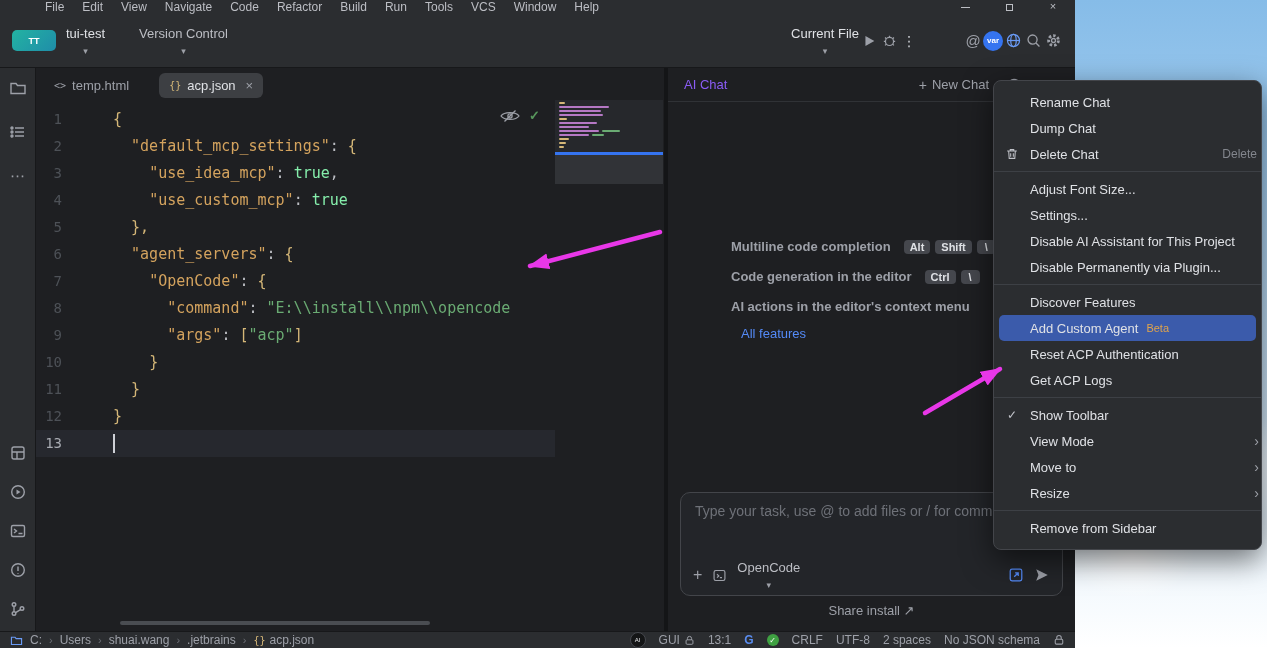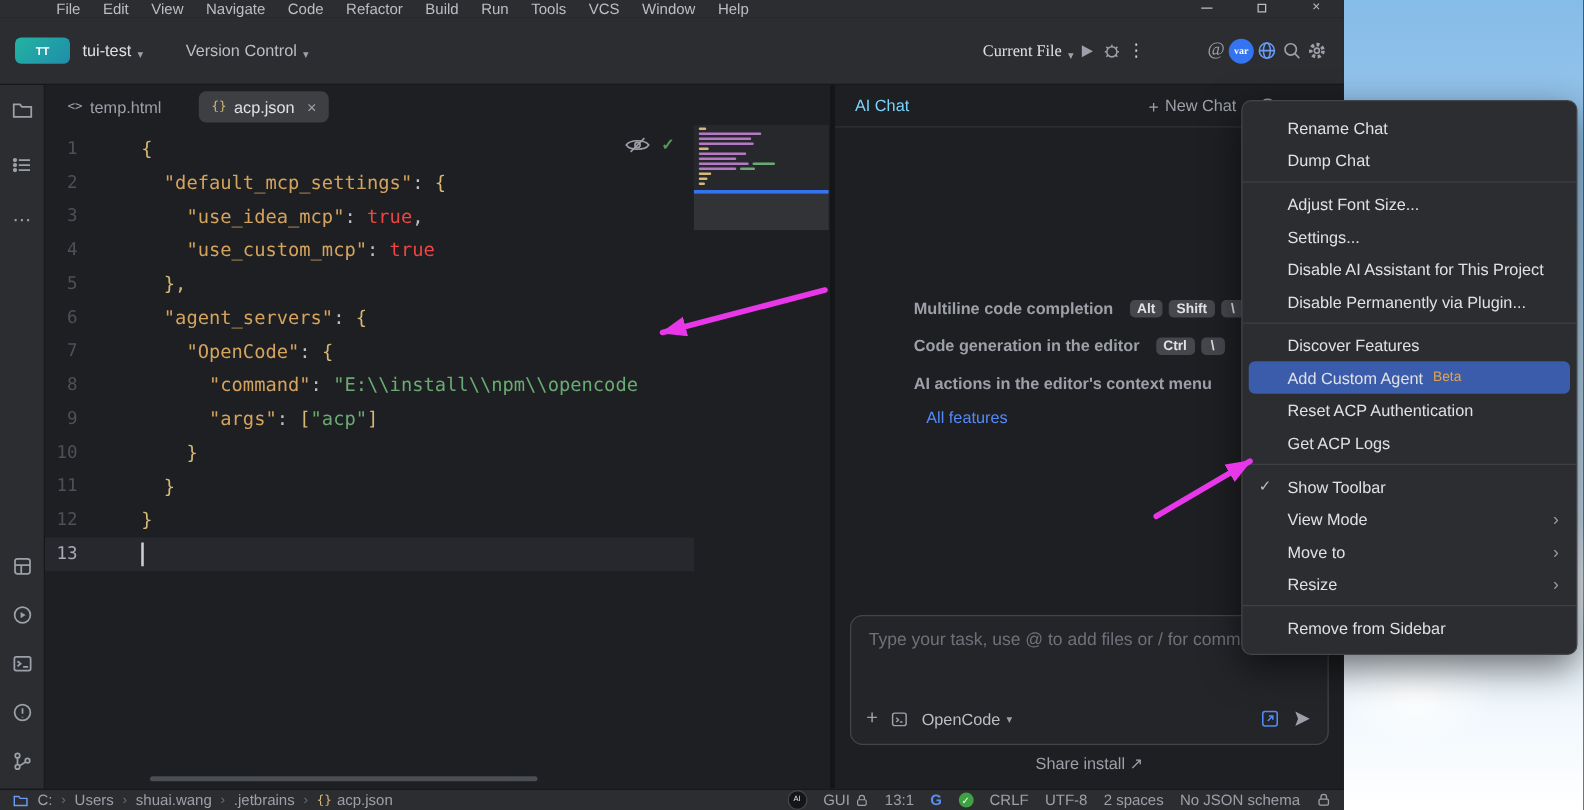--- a/index.html
+++ b/index.html
@@ -18,24 +18,24 @@
 .menubar{position:absolute;left:0;top:0;width:1075px;height:14px;background:#2b2d30;display:flex;align-items:center;}
 .mb-items{display:flex;margin-left:36px;}
 .mb-item{padding:0 9px;font-size:12px;color:#bcbec4;line-height:14px;white-space:nowrap;}
 .win-controls{position:absolute;right:0;top:0;height:14px;display:flex;}
 .wc{width:44px;text-align:center;color:#bcbec4;font-size:11px;line-height:13px;}
 .wc-min{display:inline-block;width:9px;height:1px;background:#bcbec4;vertical-align:middle;}
 .wc-max{display:inline-block;width:7px;height:7px;border:1px solid #bcbec4;vertical-align:middle;box-sizing:border-box;}
 .toolbar{position:absolute;left:0;top:14px;width:1075px;height:54px;background:#2b2d30;border-bottom:1px solid #17181a;display:flex;align-items:center;box-sizing:border-box;}
 .tb-left{display:flex;align-items:center;gap:10px;margin-left:12px;}
 .proj-chip{width:44px;height:21px;border-radius:5px;background:linear-gradient(135deg,#23b3a2,#1f8da9);color:#fff;font-size:9px;font-weight:bold;display:flex;align-items:center;justify-content:center;}
-.tb-widget{display:flex;align-items:flex-end;gap:5px;font-size:13px;color:#dfe1e5;white-space:nowrap;}
+.tb-widget{display:flex;align-items:center;gap:5px;font-size:13px;color:#dfe1e5;white-space:nowrap;flex-direction:column;}
 .tb-widget .chev{color:#9da0a8;font-size:9px;}
 .tb-widget.vcs{margin-left:24px;color:#bcbec4;}
-.tb-right{margin-left:auto;display:flex;align-items:center;margin-right:12px;font-family:Liberation Serif, serif;}
+.tb-right{margin-left:auto;display:flex;align-items:center;margin-right:12px;}
 .tb-icon{display:flex;align-items:center;justify-content:center;width:20px;height:20px;color:#9da0a8;}
 .kebab{font-size:14px;color:#ced0d6;}
 .gap-after{margin-right:44px;}
 .at-icon{font-size:15px;color:#9da0a8;}
 .var-chip{width:20px;height:20px;border-radius:50%;background:var(--accent);color:#fff;font-size:8px;font-weight:bold;display:flex;align-items:center;justify-content:center;}
 
 .activity-bar{position:absolute;left:0;top:68px;width:36px;height:563px;background:#2b2d30;border-right:1px solid #17181a;display:flex;flex-direction:column;align-items:center;box-sizing:border-box;}
 .ab-top{display:flex;flex-direction:column;gap:24px;margin-top:10px;align-items:center;}
 .ab-bottom{margin-top:auto;display:flex;flex-direction:column;gap:19px;margin-bottom:12px;align-items:center;}
 .ab-icon{width:20px;height:20px;display:flex;align-items:center;justify-content:center;color:#9da0a8;font-size:15px;}
@@ -50,64 +50,64 @@
 .tab-icon.json{color:#d5b778;}
 .tab-close{color:#9da0a8;font-size:13px;margin-left:4px;}
 .code-area{position:absolute;left:0;top:34px;width:100%;height:529px;}
 #code-lines{position:absolute;top:4px;left:0;width:100%;}
 .code-line{display:flex;height:27px;line-height:27px;font-family:"DejaVu Sans Mono",monospace;font-size:15px;position:relative;}
 .code-line.current{background:linear-gradient(90deg,#26282e 0,#26282e 519px,transparent 519px);}
 .ln{width:26px;text-align:right;color:#4d5157;font-size:14px;flex:none;}
 .code-line.current .ln{color:#a8abb2;}
 .code{padding-left:51px;white-space:pre;position:relative;}
 .caret{position:absolute;left:51px;top:4px;width:2px;height:19px;background:#ced0d6;}
-.tok-br{color:#d5b778}.tok-key{color:#d4a35e}.tok-str{color:#6aab73}.tok-kw{color:#ef4444}.tok-pu{color:#bcbec4}.tok-pl{color:#bcbec4}
+.tok-br{color:#d5b778}.tok-key{color:#d4a35e}.tok-str{color:#6aab73}.tok-kw{color:#86efac}.tok-pu{color:#bcbec4}.tok-pl{color:#bcbec4}
 .inspection{position:absolute;right:124px;top:40px;display:flex;gap:9px;align-items:center;}
 .insp-check{color:#57965c;font-size:13px;font-weight:bold;}
 .minimap{position:absolute;right:1px;top:32px;width:108px;height:84px;background:#26282c;overflow:hidden;}
 .mm-row{height:2px;margin:2px 0 0 4px;display:flex;gap:3px;}
 .mm-bar{height:2px;border-radius:1px;}
 .mm-blue{position:absolute;left:0;top:52px;width:100%;height:3px;background:var(--accent);}
 .mm-view{position:absolute;left:0;top:55px;width:100%;height:29px;background:#3a3d42;opacity:.55;}
 .hscroll{position:absolute;left:84px;bottom:6px;width:310px;height:4px;background:#4a4d52;border-radius:2px;}
 
 .chat-pane{position:absolute;left:668px;top:68px;width:407px;height:563px;background:#1e1f22;}
 .chat-header{position:absolute;left:0;top:0;width:100%;height:34px;border-bottom:1px solid #303236;display:flex;align-items:center;box-sizing:border-box;padding:0 16px;}
-.chat-title{font-size:13px;color:#7dd3fc;}
+.chat-title{font-size:13px;color:#8b5cf6;}
 .ch-right{margin-left:auto;display:flex;align-items:center;gap:15px;color:#9da0a8;}
 .new-chat{display:flex;gap:5px;align-items:center;font-size:13px;color:#9da0a8;}
 .new-chat .plus{font-size:14px;}
 .hints{position:absolute;left:63px;top:168px;display:flex;flex-direction:column;gap:9px;font-weight:bold;}
 .hint-row{display:flex;align-items:center;gap:5px;height:21px;font-size:13px;color:#9da0a8;white-space:nowrap;}
 .hint-label{margin-right:8px;}
 .kbd{background:#45474d;color:#dfe1e5;border-radius:4px;padding:1px 6px;font-size:11px;min-width:7px;text-align:center;}
 .all-features{position:absolute;left:73px;top:258px;font-size:13px;color:#548af7;}
 .chat-input{position:absolute;left:12px;top:424px;width:383px;height:104px;box-sizing:border-box;border:1px solid #43454a;border-radius:10px;background:#232529;}
 .task-input{position:absolute;left:12px;top:8px;width:calc(100% - 24px);height:56px;background:transparent;border:none;outline:none;resize:none;color:#d5d7dd;font-size:14px;font-family:"Liberation Sans",sans-serif;}
 .task-input::placeholder{color:#6e7178;}
 .ci-bottom{position:absolute;left:12px;right:12px;bottom:9px;height:22px;display:flex;align-items:center;gap:10px;}
 .ci-plus{font-size:16px;color:#9da0a8;}
-.agent-select{display:flex;align-items:center;gap:5px;font-size:13px;color:#bcbec4;}
+.agent-select{display:flex;align-items:center;gap:5px;font-size:13px;color:#bcbec4;flex-direction:column;}
 .agent-select .chev{color:#9da0a8;font-size:9px;}
 .ci-spacer{flex:1;}
 .share{position:absolute;left:0;top:535px;width:100%;text-align:center;font-size:13px;color:#9da0a8;}
 
 .statusbar{position:absolute;left:0;top:631px;width:1075px;height:17px;background:#2b2d30;border-top:1px solid #17181a;display:flex;align-items:center;font-size:12px;color:#9da0a8;box-sizing:border-box;padding:0 10px;}
 #breadcrumbs{display:flex;align-items:center;gap:7px;white-space:nowrap;}
 .bc-item{display:flex;align-items:center;gap:4px;}
 .bc-sep{color:#6b6e75;font-size:11px;}
 .bc-json{color:#d5b778;font-family:"DejaVu Sans Mono",monospace;font-size:10px;}
 .sb-right{margin-left:auto;display:flex;align-items:center;gap:13px;white-space:nowrap;}
 .sb-ai{width:14px;height:14px;border-radius:50%;background:#141516;border:1px solid #45474d;color:#e8e9ec;font-size:6px;display:flex;align-items:center;justify-content:center;}
 .sb-g{color:#5a8df0;font-weight:bold;font-size:12px;}
 .sb-green{width:12px;height:12px;border-radius:50%;background:#3fa142;color:#fff;font-size:8px;display:flex;align-items:center;justify-content:center;}
 .sb-item{display:flex;align-items:center;gap:4px;}
 
 .context-menu{position:absolute;left:993px;top:80px;width:269px;background:#2b2d30;border:1px solid #43454a;border-radius:8px;box-shadow:0 10px 30px rgba(0,0,0,.55);padding:8px 0;box-sizing:border-box;z-index:50;}
-.menu-item{height:26px;display:flex;align-items:center;font-size:13px;color:#dfe1e5;padding-right:12px;}
+.menu-item{height:26px;display:flex;align-items:center;font-size:13px;color:#dfe1e5;}
 .menu-item.selected{background:var(--selection);margin:0 5px;border-radius:5px;padding-right:7px;}
 .mi-icon{width:36px;flex:none;display:flex;align-items:center;justify-content:center;color:#bfc1c7;font-size:12px;}
 .menu-item.selected .mi-icon{width:31px;}
 .mi-label{white-space:nowrap;}
 .mi-badge{margin-left:8px;color:var(--beta);font-size:11px;}
 .mi-spacer{flex:1;}
 .mi-shortcut{color:#83868d;font-size:12px;margin-right:4px;}
 .mi-arrow{color:#9da0a8;font-size:14px;margin-right:2px;}
 .menu-sep{height:1px;background:#3d4045;margin:4px 0;}
 
@@ -491,20 +491,30 @@
       <div class="menu-item">
         <span class="mi-icon"></span>
         <span class="mi-label">Rename Chat</span>
         <span class="mi-spacer"></span>
       </div>
       <div class="menu-item">
         <span class="mi-icon"></span>
         <span class="mi-label">Dump Chat</span>
         <span class="mi-spacer"></span>
       </div>
+      <div class="menu-item">
+        <span class="mi-icon">
+          <svg class="ic" width="14" height="14" viewBox="0 0 16 16" fill="none" stroke="#bfc1c7" stroke-width="1.2">
+            <path d="M2.5 4.5h11M6 4.5V3h4v1.5M4.2 4.5l.6 8.5h6.4l.6-8.5M6.5 7v4M9.5 7v4"></path>
+          </svg>
+        </span>
+        <span class="mi-label">Delete Chat</span>
+        <span class="mi-spacer"></span>
+        <span class="mi-shortcut">Delete</span>
+      </div>
       <div class="menu-sep"></div>
       <div class="menu-item">
         <span class="mi-icon"></span>
         <span class="mi-label">Adjust Font Size...</span>
         <span class="mi-spacer"></span>
       </div>
       <div class="menu-item">
         <span class="mi-icon"></span>
         <span class="mi-label">Settings...</span>
         <span class="mi-spacer"></span>

